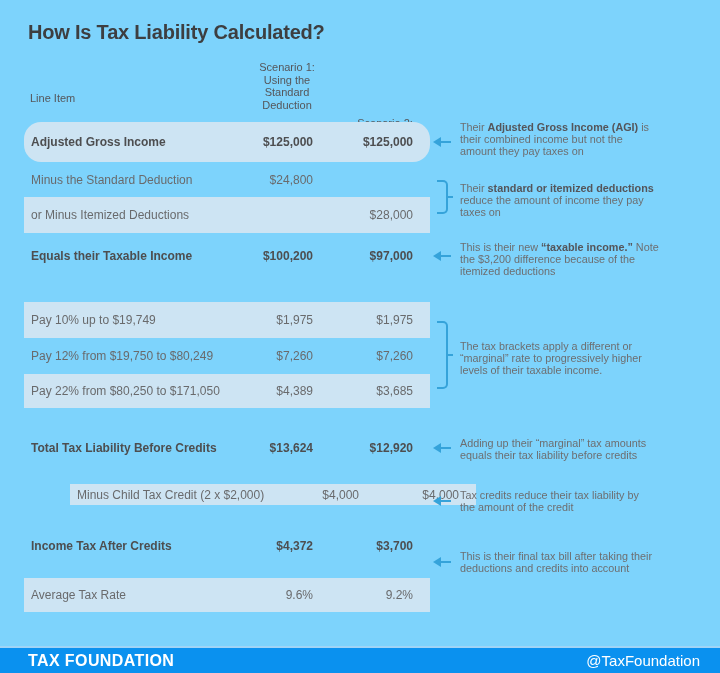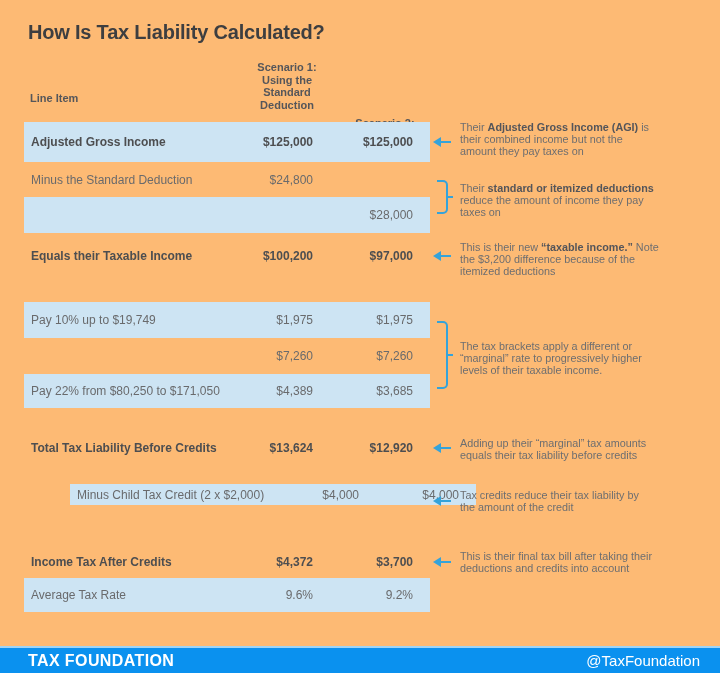--- a/index.html
+++ b/index.html
@@ -1,23 +1,23 @@
 <!DOCTYPE html>
 <html style="--accent: #35a3da; --rowblue: #cde4f3; --footblue: #0a91ef;"><head>
 <meta charset="utf-8">
 <style>
   * { margin:0; padding:0; box-sizing:border-box; }
   html,body { background:#ffffff; }
   body { font-family:"Liberation Sans", sans-serif; }
-  .page { position:relative; width:720px; height:673px; background:#fdba74; overflow:hidden; }
+  .page { position:relative; width:720px; height:673px; background:#7dd3fc; overflow:hidden; }
 
   .title { position:absolute; left:28px; top:21px; font-size:20px; font-weight:bold;
            color:#3d3e40; letter-spacing:-0.2px; }
 
-  .hdr { position:absolute; font-size:11px; font-weight:bold; color:#55565a; line-height:12.5px; }
+  .hdr { position:absolute; font-size:11px; font-weight:normal; color:#55565a; line-height:12.5px; }
   .hdr-line-item { left:30px; top:92px; }
   .hdr-s1 { left:244px; top:61px; width:86px; text-align:center; white-space:pre-line; }
   .hdr-s2 { left:336px; top:74px; width:98px; text-align:center; white-space:pre-line;margin-top:43px; }
 
   .row { position:absolute; left:24px; width:406px; font-size:12px; color:#696a6c; }
   .row.shaded { background:var(--rowblue); }
   .row.em { font-weight:bold; color:#4d4e50; }
   .row .lbl { position:absolute; left:7px; top:50%; transform:translateY(-50%); white-space:nowrap; }
   .row .v   { position:absolute; top:50%; transform:translateY(-50%); white-space:nowrap; }
   .row .v1  { right:117px; }
@@ -52,64 +52,66 @@
   <div class="hdr hdr-line-item">Line Item</div>
   <div class="hdr hdr-s1">Scenario 1:
 Using the
 Standard
 Deduction</div>
   <div class="hdr hdr-s2">Scenario 2:
 Using Itemized
 Deductions</div>
 
   <div id="rows">
-      <div class="row shaded em" style="top: 122px; height: 40px;">
+      <div class="row shaded em" style="top: 122px; height: 40px; border-radius: 17px;">
         <span class="lbl">Adjusted Gross Income</span>
         <span class="v v1">$125,000</span>
         <span class="v v2">$125,000</span>
       </div>
       <div class="row" style="top: 162px; height: 35px;">
         <span class="lbl">Minus the Standard Deduction</span>
         <span class="v v1">$24,800</span>
         <span class="v v2"></span>
       </div>
       <div class="row shaded" style="top: 197px; height: 36px;">
+        <span class="lbl">or Minus Itemized Deductions</span>
         <span class="v v1"></span>
         <span class="v v2">$28,000</span>
       </div>
       <div class="row em" style="top: 239px; height: 34px;">
         <span class="lbl">Equals their Taxable Income</span>
         <span class="v v1">$100,200</span>
         <span class="v v2">$97,000</span>
       </div>
       <div class="row shaded" style="top: 302px; height: 36px; text-align: center;">
         <span class="lbl">Pay 10% up to $19,749</span>
         <span class="v v1">$1,975</span>
         <span class="v v2">$1,975</span>
       </div>
       <div class="row" style="top: 338px; height: 36px;">
+        <span class="lbl">Pay 12% from $19,750 to $80,249</span>
         <span class="v v1">$7,260</span>
         <span class="v v2">$7,260</span>
       </div>
       <div class="row shaded" style="top: 374px; height: 34px;">
         <span class="lbl">Pay 22% from $80,250 to $171,050</span>
         <span class="v v1">$4,389</span>
         <span class="v v2">$3,685</span>
       </div>
       <div class="row em" style="top: 431px; height: 34px;">
         <span class="lbl">Total Tax Liability Before Credits</span>
         <span class="v v1">$13,624</span>
         <span class="v v2">$12,920</span>
       </div>
       <div class="row shaded" style="top: 484px; height: 21px; margin-left: 46px;">
         <span class="lbl">Minus Child Tax Credit (2 x $2,000)</span>
         <span class="v v1">$4,000</span>
         <span class="v v2">$4,000</span>
       </div>
-      <div class="row em" style="top: 545px; height: 34px;">
+      <div class="row em" style="top: 529px; height: 34px;">
         <span class="lbl">Income Tax After Credits</span>
         <span class="v v1">$4,372</span>
         <span class="v v2">$3,700</span>
       </div>
       <div class="row shaded" style="top: 578px; height: 34px;">
         <span class="lbl">Average Tax Rate</span>
         <span class="v v1">9.6%</span>
         <span class="v v2">9.2%</span>
       </div>
     </div>

